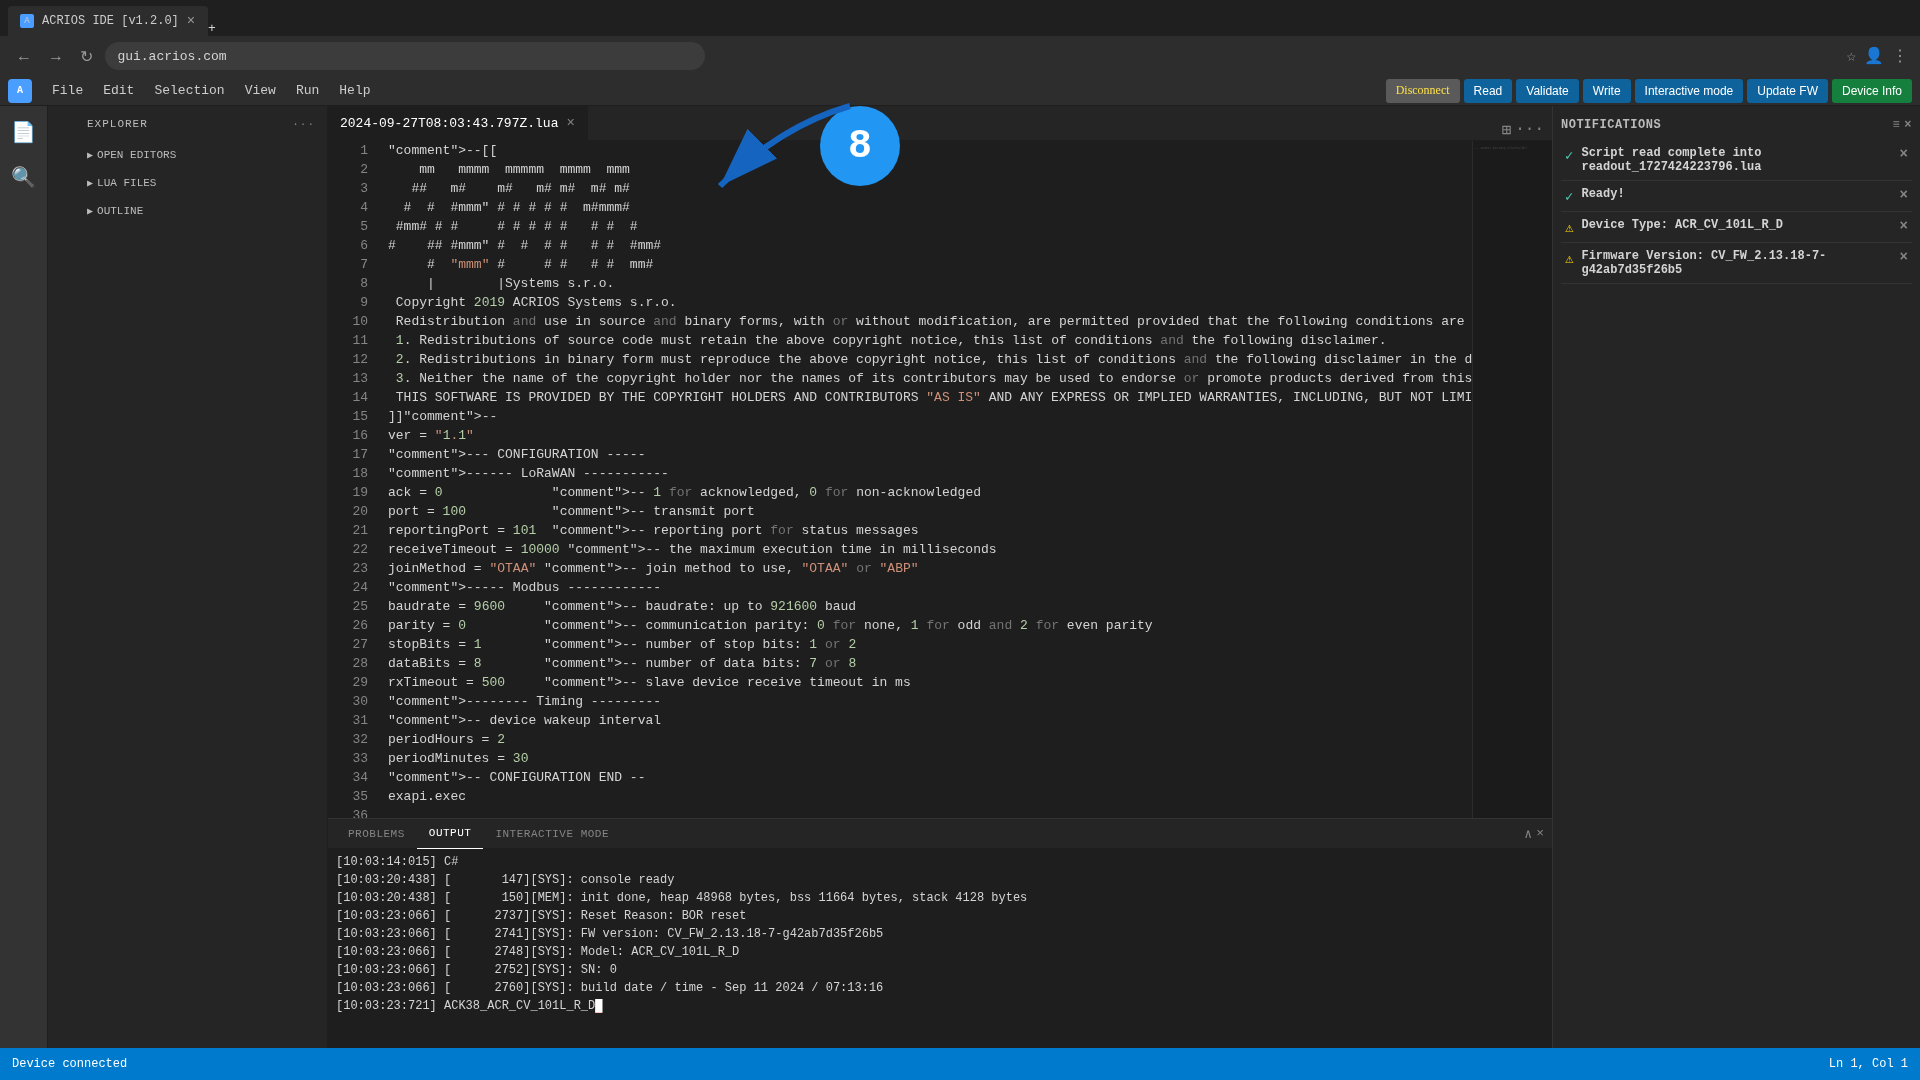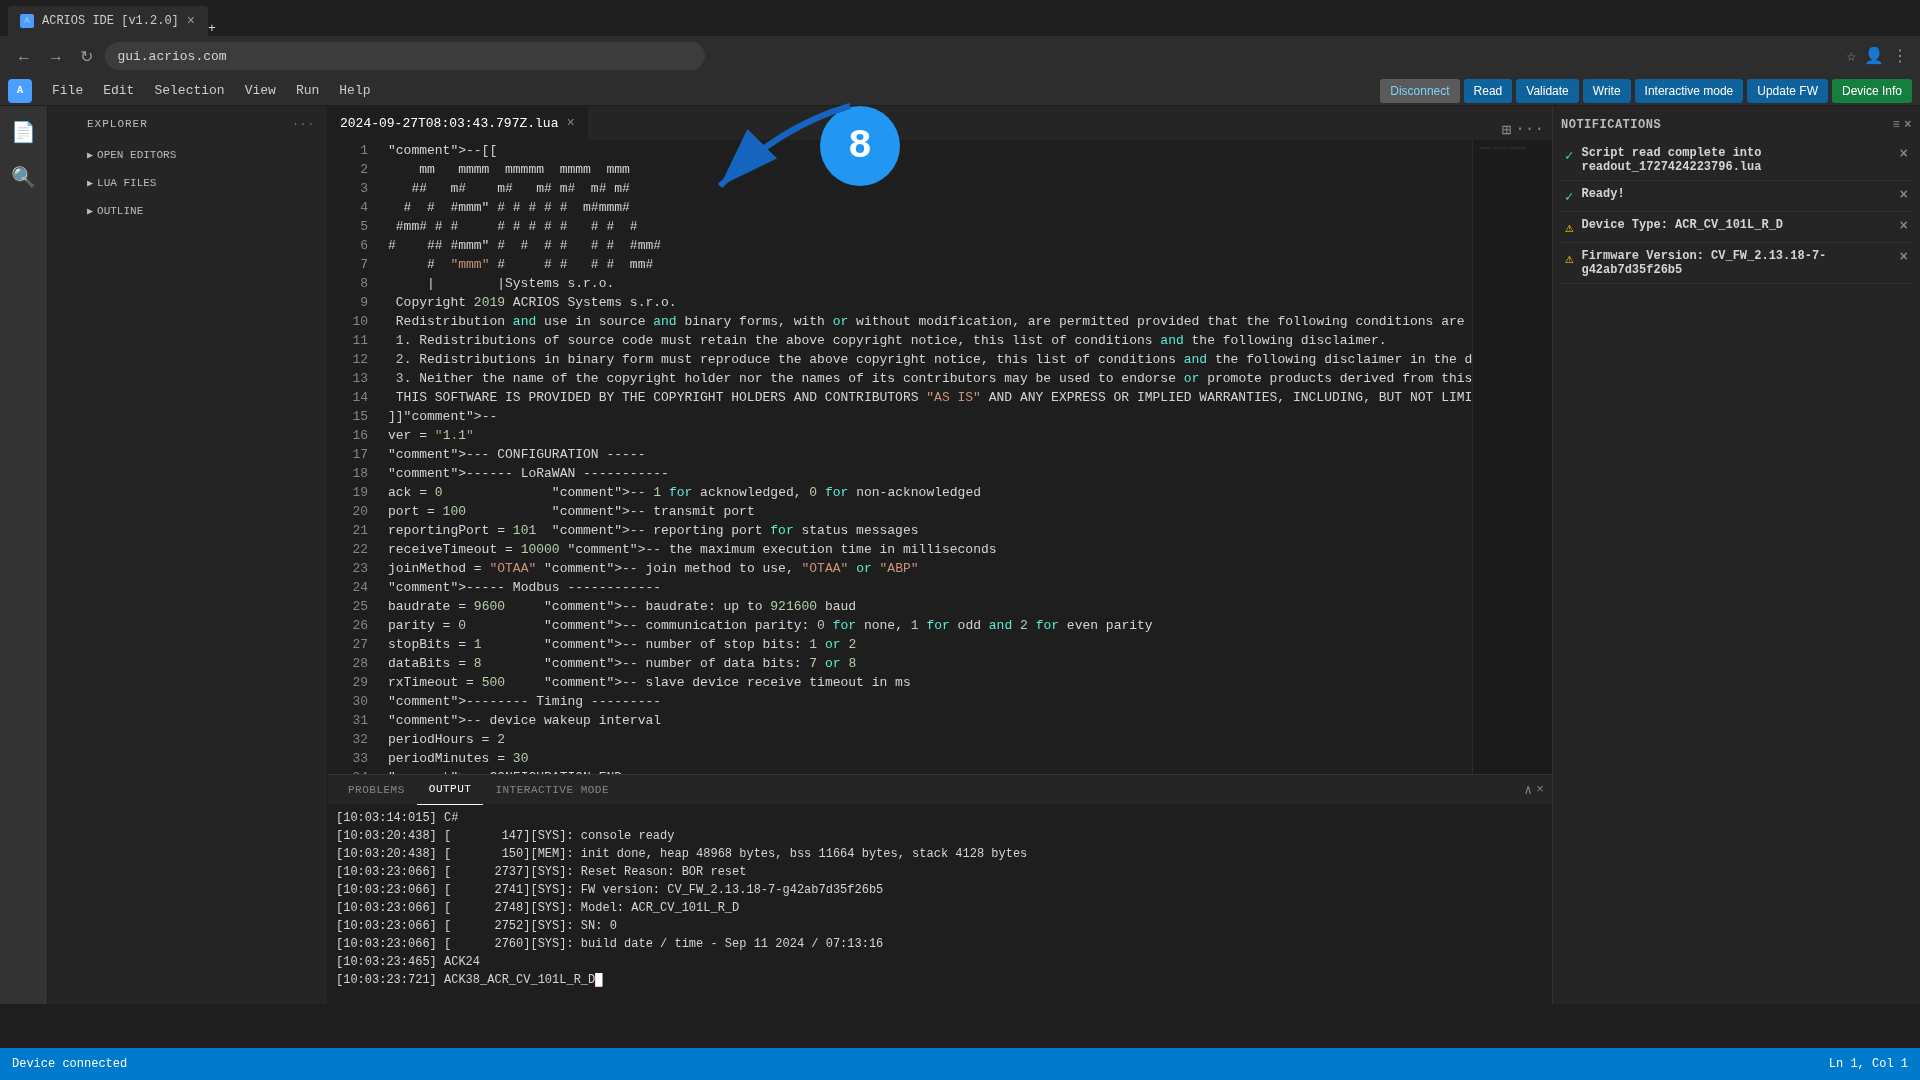--- a/index.html
+++ b/index.html
@@ -19,21 +19,21 @@
 
     
     .app { display: flex; flex-direction: column; height: calc(1080px - 76px); }
 
     
     .top-menu { background: #2d2d2d; height: 30px; display: flex; align-items: center; padding: 0 8px; gap: 4px; border-bottom: 1px solid #1e1e1e; }
     .menu-logo { width: 24px; height: 24px; background: #4a9eff; border-radius: 4px; display: flex; align-items: center; justify-content: center; color: white; font-size: 10px; font-weight: bold; margin-right: 8px; }
     .menu-item { color: #ccc; padding: 4px 8px; cursor: pointer; font-size: 13px; border-radius: 3px; }
     .toolbar-right { margin-left: auto; display: flex; gap: 4px; align-items: center; }
     .toolbar-btn { height: 24px; padding: 0 10px; border: none; border-radius: 3px; cursor: pointer; font-size: 12px; font-weight: 500; }
-    .btn-disconnect { background: #5a5a5a; color: #7dd3fc; }
+    .btn-disconnect { background: #5a5a5a; color: #fde047; font-family: Liberation Serif, serif; }
     .btn-read { background: #0e639c; color: white; }
     .btn-validate { background: #0e639c; color: white; }
     .btn-write { background: #0e639c; color: white; }
     .btn-interactive { background: #0e639c; color: white; }
     .btn-update { background: #0e639c; color: white; }
     .btn-device { background: #15803d; color: white; }
 
     
     .main-content { display: flex; flex: 1; overflow: hidden; }
 
@@ -81,28 +81,28 @@
     .notif-close { color: #858585; cursor: pointer; font-size: 14px; flex-shrink: 0; }
     .notif-green { color: #4ec9b0; }
     .notif-yellow { color: #ffd700; }
 
     
     .overlay { position: fixed; top: 76px; left: 0; right: 0; bottom: 0; pointer-events: none; z-index: 100; }
     .badge-8 { position: absolute; top: 30px; left: 820px; width: 80px; height: 80px; background: #2196f3; border-radius: 50%; display: flex; align-items: center; justify-content: center; color: white; font-size: 40px; font-weight: bold; pointer-events: none; }
     .arrow-overlay { position: absolute; top: 20px; left: 700px; pointer-events: none; }
 
     
-    .status-bar { height: 22px; background: #007acc; display: flex; align-items: center; padding: 16px 12px; font-size: 12px; color: white; margin-top: 44px; }
+    .status-bar { height: 22px; background: #007acc; display: flex; align-items: center; padding: 16px 12px; font-size: 12px; color: white; }
     .status-right { margin-left: auto; color: white; }
 
     
     .minimap { width: 80px; background: #1a1a1a; border-left: 1px solid #333; overflow: hidden; opacity: 0.7; }
 
     
-    .kw { color: #5eead4; }
+    .kw { color: #737373; }
     .str { color: #ce9178; }
     .num { color: #b5cea8; }
   </style>
 </head>
 <body>
 
 <div class="browser-chrome">
   <div class="browser-tab-bar">
     <div class="browser-tab">
       <div class="favicon">A</div>
@@ -252,21 +252,20 @@
           </div>
           <div class="terminal-content" id="terminalContent">
               <div class="terminal-line">[10:03:14:015] C#</div>
               <div class="terminal-line">[10:03:20:438] [       147][SYS]: console ready</div>
               <div class="terminal-line">[10:03:20:438] [       150][MEM]: init done, heap 48968 bytes, bss 11664 bytes, stack 4128 bytes</div>
               <div class="terminal-line">[10:03:23:066] [      2737][SYS]: Reset Reason: BOR reset</div>
               <div class="terminal-line">[10:03:23:066] [      2741][SYS]: FW version: CV_FW_2.13.18-7-g42ab7d35f26b5</div>
               <div class="terminal-line">[10:03:23:066] [      2748][SYS]: Model: ACR_CV_101L_R_D</div>
               <div class="terminal-line">[10:03:23:066] [      2752][SYS]: SN: 0</div>
               <div class="terminal-line">[10:03:23:066] [      2760][SYS]: build date / time - Sep 11 2024 / 07:13:16</div>
-              <div class="terminal-line">[10:03:23:465] ACK24</div>
               <div class="terminal-line">[10:03:23:721] ACK38_ACR_CV_101L_R_D<span class="terminal-highlight">█</span></div>
             </div>
         </div>
       </div>
     </div>
 
     <div class="notifications-panel">
       <div class="notifications-header">
         <span>NOTIFICATIONS</span>
         <div class="notif-icons">

